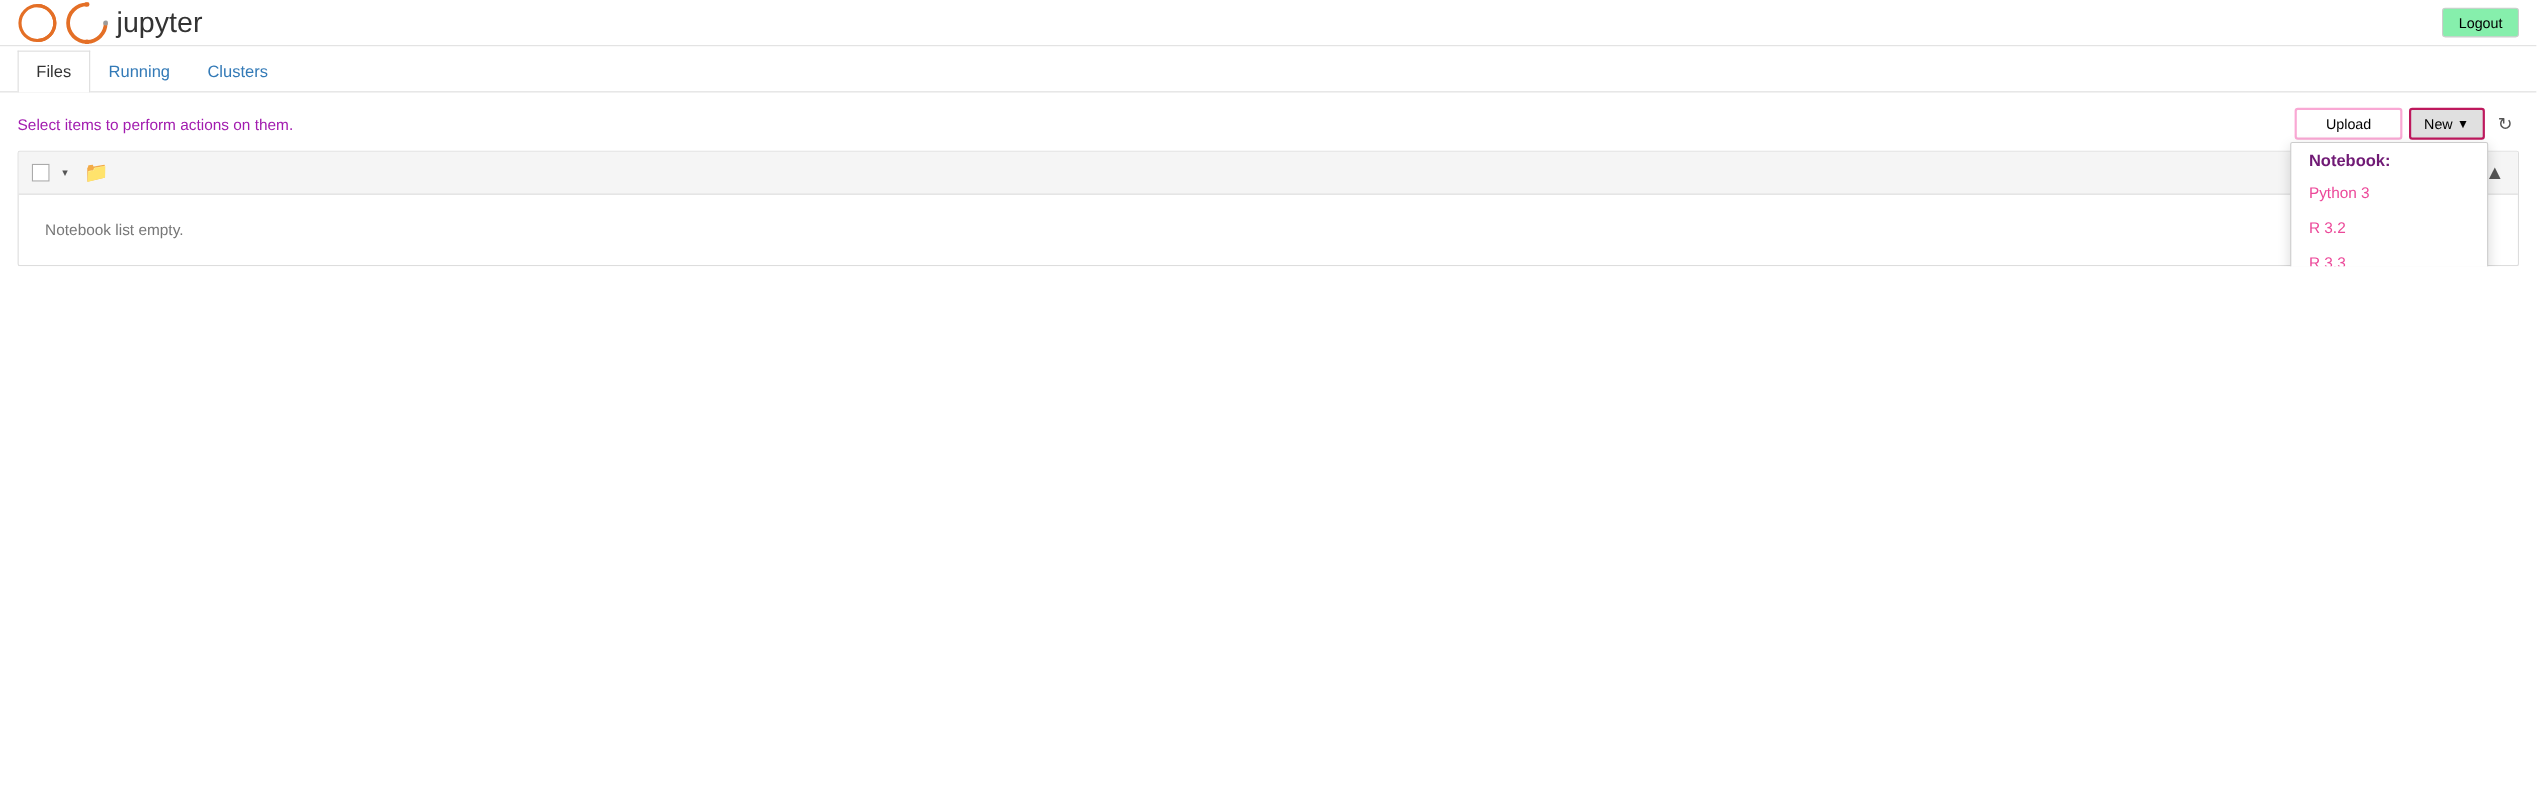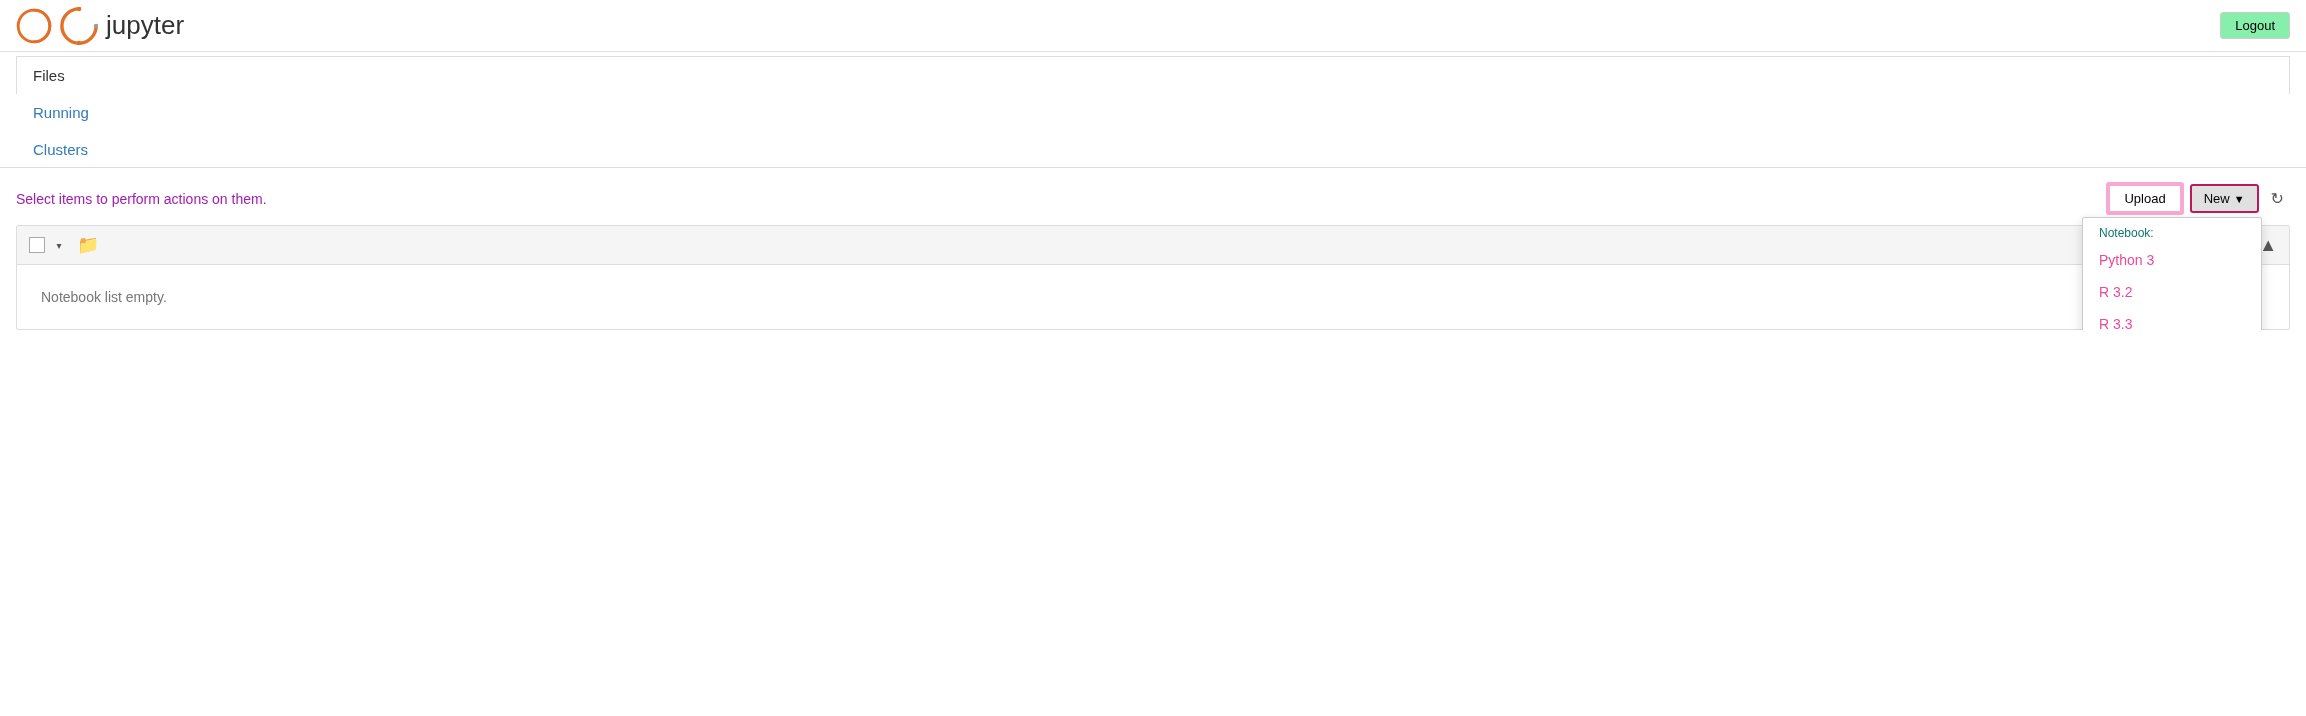--- a/index.html
+++ b/index.html
@@ -10,21 +10,21 @@
       background: #fff;
     }
 
     
     .header {
       display: flex;
       align-items: center;
       justify-content: space-between;
       padding: 8px 16px;
       border-bottom: 1px solid #e0e0e0;
-      height: 52px;
+      height: 42px;
     }
     .logo-area {
       display: flex;
       align-items: center;
       gap: 8px;
     }
     .jupyter-logo {
       width: 36px;
       height: 36px;
     }
@@ -41,21 +41,20 @@
       cursor: pointer;
       border-radius: 3px;
     }
 
     
     .tabs-bar {
       display: flex;
       border-bottom: 1px solid #ddd;
       padding: 0 16px;
       margin-top: 4px;
-      flex-direction: column;
     }
     .tab {
       padding: 10px 16px;
       font-size: 15px;
       cursor: pointer;
       border: 1px solid transparent;
       border-bottom: none;
       margin-bottom: -1px;
       color: #337ab7;
       text-decoration: none;
@@ -79,23 +78,23 @@
       font-size: 14px;
       color: #a21caf;
     }
     .toolbar-right {
       display: flex;
       align-items: center;
       gap: 6px;
       position: relative;
     }
     .upload-btn {
-      border: 4px solid #f9a8d4;
-      background: #fff;
-      padding: 5px 14px;
+      border: 2px solid #f9a8d4;
+      background: #fff;
+      padding: 5px 26px;
       font-size: 13px;
       cursor: pointer;
       border-radius: 3px;
       text-align: right;
     }
     .new-btn {
       border: 2px solid #be185d;
       background: #e0e0e0;
       padding: 5px 12px;
       font-size: 13px;
@@ -169,23 +168,23 @@
       background: #fff;
       border: 1px solid #ccc;
       border-radius: 2px;
       box-shadow: 0 4px 12px rgba(0,0,0,0.15);
       min-width: 180px;
       z-index: 1000;
       margin-top: 2px;
     }
     .dropdown-section-label {
       padding: 8px 16px 4px;
-      font-size: 12px;
-      color: #0f766e;
-      font-weight: normal;
+      font-size: 15px;
+      color: #701a75;
+      font-weight: bold;
     }
     .dropdown-item {
       padding: 8px 16px;
       cursor: pointer;
       font-size: 14px;
       color: #ec4899;
     }
     .dropdown-divider {
       border: none;
       border-top: 1px solid #e0e0e0;

